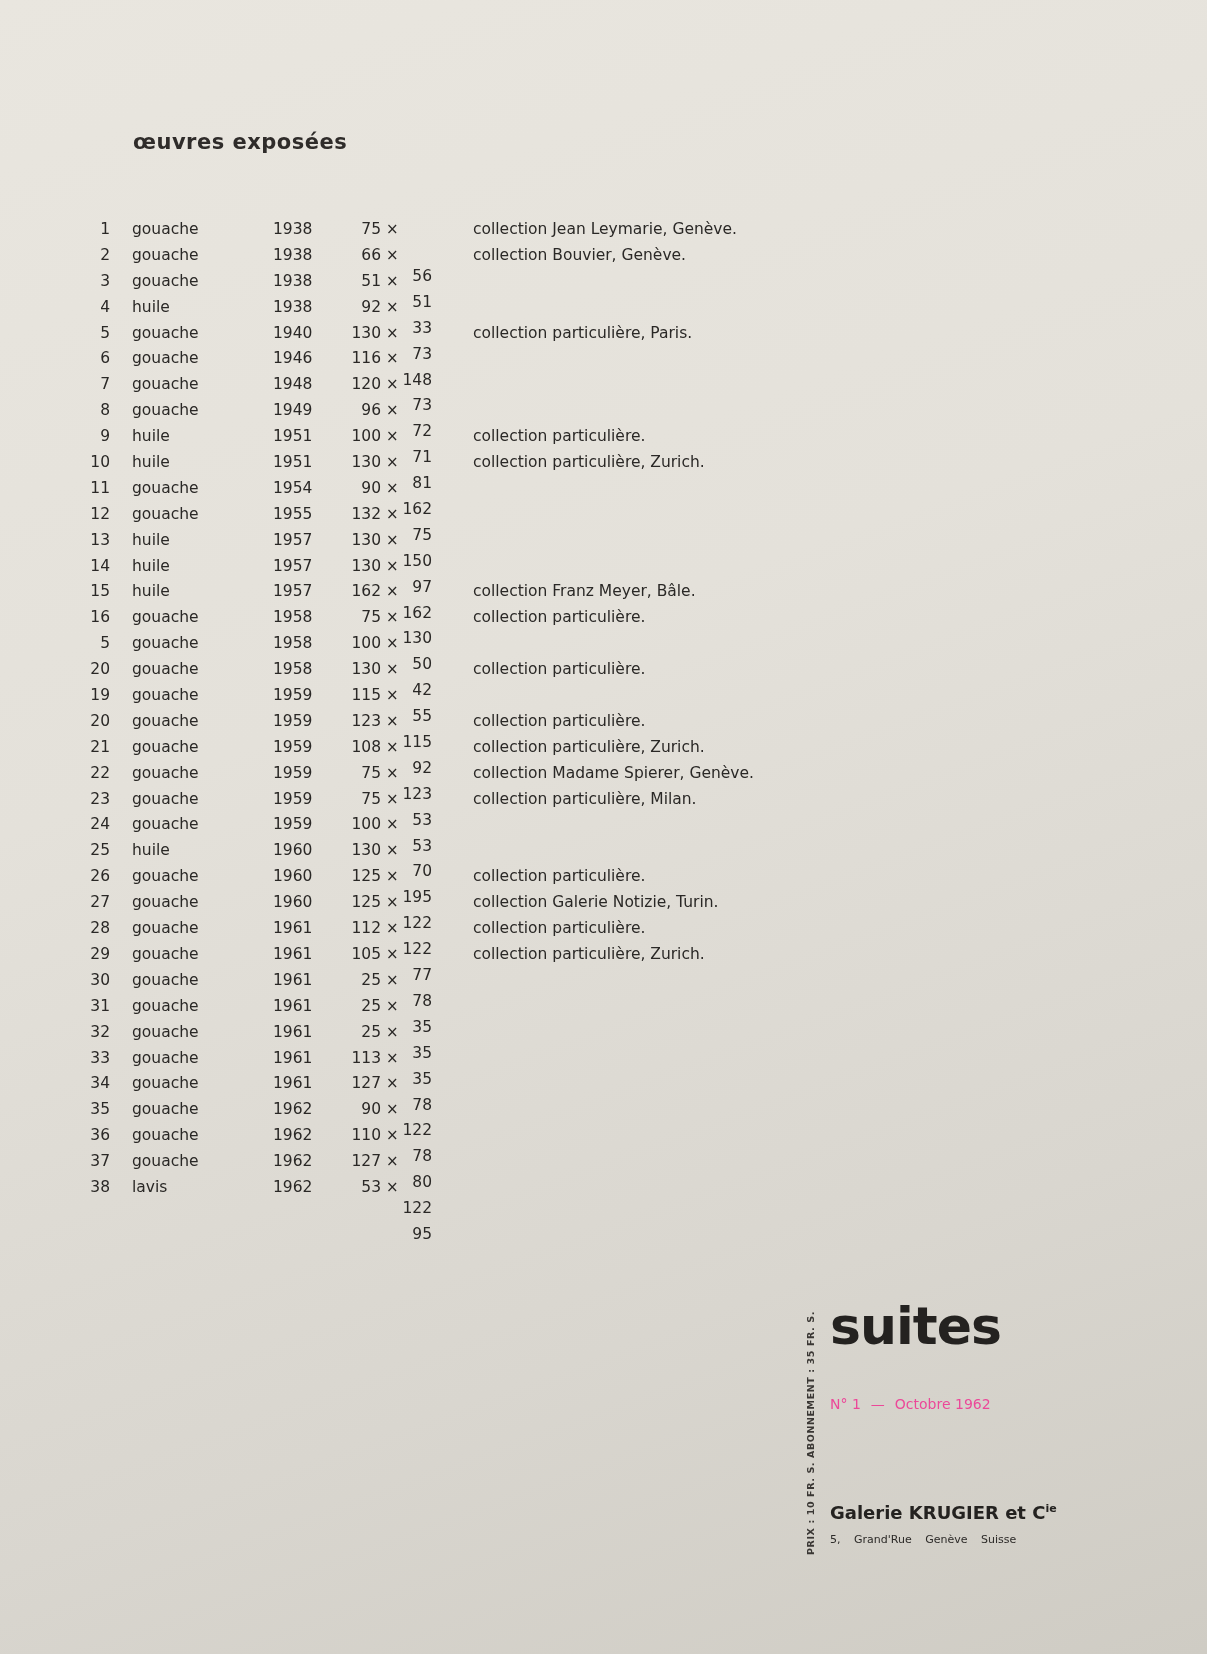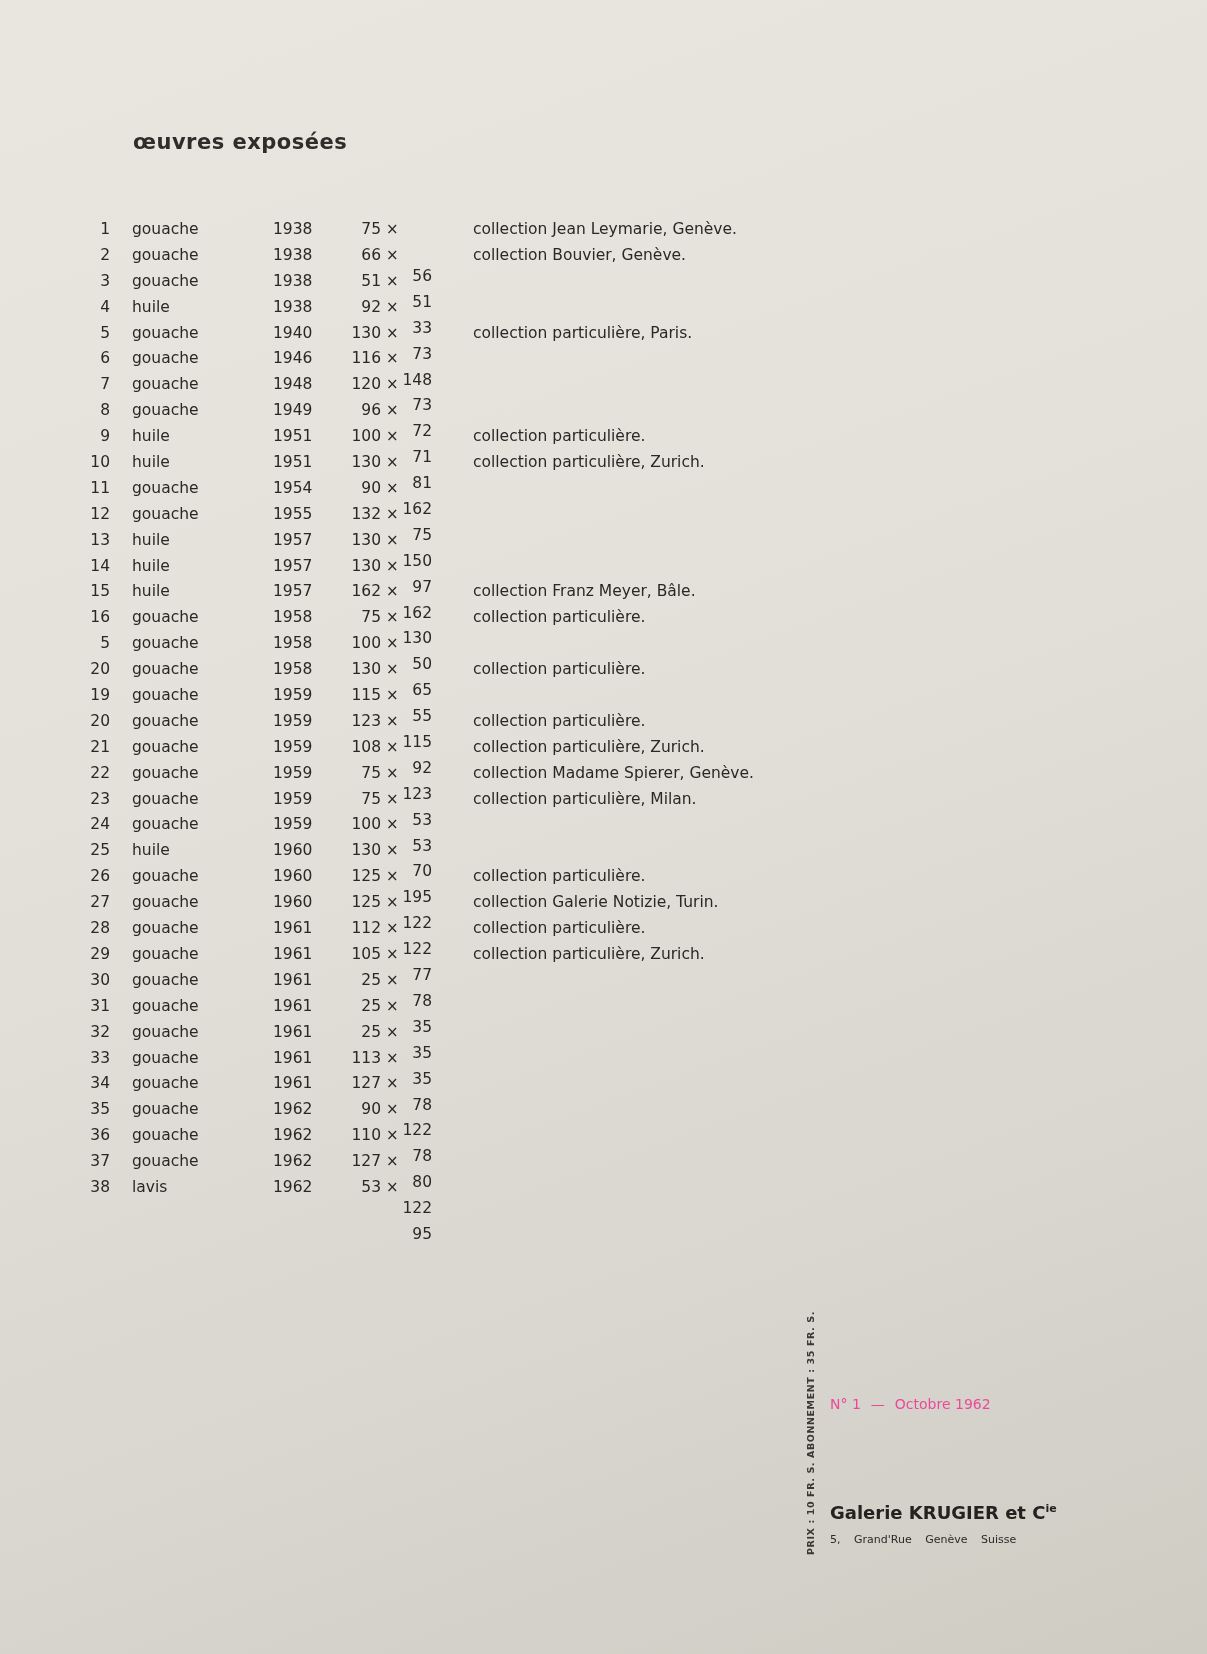--- a/index.html
+++ b/index.html
@@ -205,21 +205,21 @@
         <span class="c-x">×</span>
         <span class="c-w">50</span>
         <span class="c-coll">collection particulière.</span>
       </div>
       <div class="row">
         <span class="c-no">5</span>
         <span class="c-med">gouache</span>
         <span class="c-year">1958</span>
         <span class="c-h">100</span>
         <span class="c-x">×</span>
-        <span class="c-w">65</span>
+        <span class="c-w">42</span>
         <span class="c-coll"></span>
       </div>
       <div class="row">
         <span class="c-no">20</span>
         <span class="c-med">gouache</span>
         <span class="c-year">1958</span>
         <span class="c-h">130</span>
         <span class="c-x">×</span>
         <span class="c-w">55</span>
         <span class="c-coll">collection particulière.</span>
@@ -401,20 +401,21 @@
         <span class="c-year">1962</span>
         <span class="c-h">53</span>
         <span class="c-x">×</span>
         <span class="c-w">95</span>
         <span class="c-coll"></span>
       </div>
     </div>
 
   <div class="side-price">PRIX : 10 FR. S. ABONNEMENT : 35 FR. S.</div>
 
+  <div class="brand">suites</div>
 
   <div class="issue">
     <span>N° 1</span><span class="sep">—</span><span>Octobre 1962</span>
   </div>
 
   <div class="gallery">
     <span>Galerie KRUGIER et C</span><sup>ie</sup>
   </div>
 
   <div class="address">5, Grand'Rue Genève Suisse</div>

